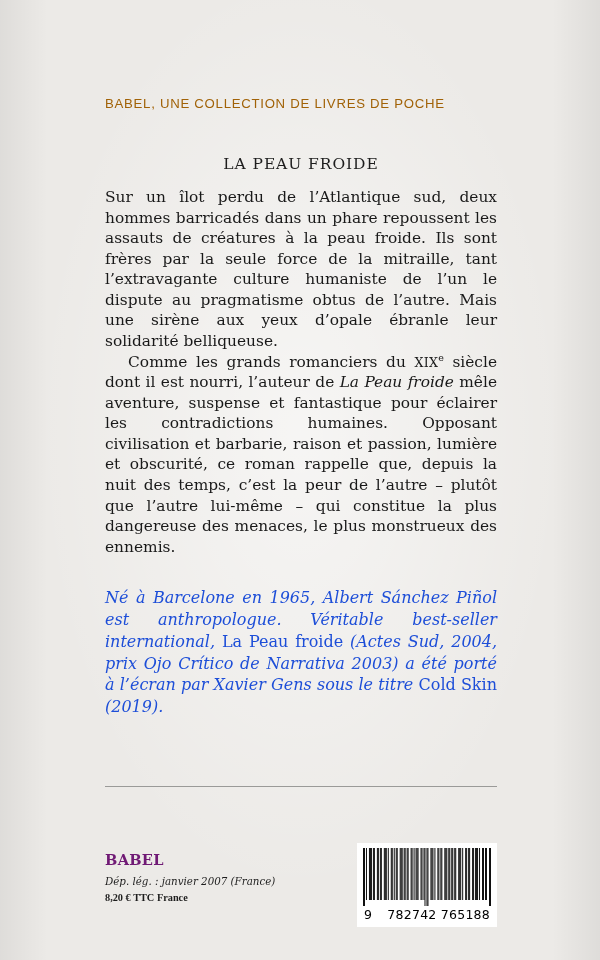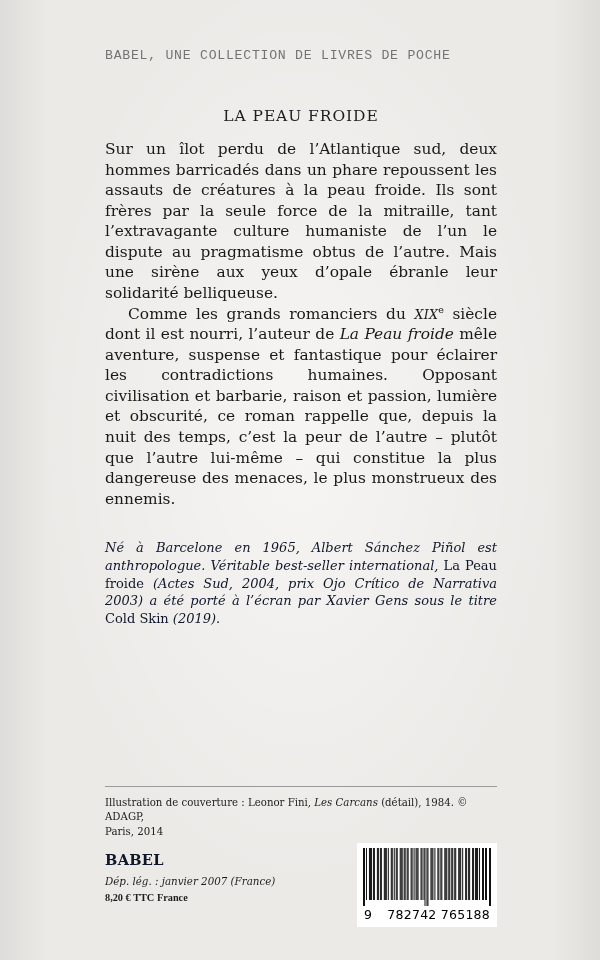--- a/index.html
+++ b/index.html
@@ -32,28 +32,28 @@
     pointer-events: none;
   }
   .content {
     position: absolute;
     left: 105px;
     top: 0;
     width: 392px;
     height: 960px;
   }
   .collection-title {
-    margin-top: 48px;
+    margin-top: 96px;
     font-size: 13.2px;
     letter-spacing: 0.055em;
     font-variant: small-caps;
     text-transform: uppercase;
     text-align: left;
-    color: #737373;
-    font-family: Liberation Mono, monospace;
+    color: #a16207;
+    font-family: Liberation Sans, sans-serif;
   }
   .book-title {
     margin-top: 44px;
     text-align: center;
     font-size: 15.5px;
     letter-spacing: 0.06em;
     text-transform: uppercase;
     color: #1d1d1d;
   }
   .blurb {
@@ -67,36 +67,35 @@
   }
   .blurb p {
     margin: 0;
   }
   .blurb p.indent {
     text-indent: 1.5em;
   }
   .smallcaps {
     font-size: 0.82em;
     letter-spacing: 0.02em;
-    font-style: italic;
   }
   .sup {
     font-size: 0.62em;
     vertical-align: super;
   }
   em {
     font-style: italic;
   }
   .bio {
     margin-top: 30px;
-    font-size: 13px;
+    font-size: 16px;
     line-height: 1.36;
     font-style: italic;
     text-align: justify;
-    color: #0f172a;
+    color: #1d4ed8;
   }
   .bio .roman {
     font-style: normal;
   }
   .footer-rule {
     position: absolute;
     left: 0;
     top: 786px;
     width: 392px;
     border-top: 1px solid #9a9a98;
@@ -111,21 +110,21 @@
     color: #202020;
   }
   .credit em { font-style: italic; }
   .imprint {
     position: absolute;
     left: 0;
     top: 851px;
     font-size: 14.6px;
     font-weight: bold;
     letter-spacing: 0.02em;
-    color: #0f172a;
+    color: #701a75;
   }
   .meta {
     position: absolute;
     left: 0;
     top: 874px;
     width: 250px;
     font-size: 10.3px;
     line-height: 1.52;
     color: #1d1d1d;
   }
@@ -169,21 +168,20 @@
 
     <div class="blurb">
       <p>Sur un îlot perdu de l’Atlantique sud, deux hommes barricadés dans un phare repoussent les assauts de créatures à la peau froide. Ils sont frères par la seule force de la mitraille, tant l’extravagante culture humaniste de l’un le dispute au pragmatisme obtus de l’autre. Mais une sirène aux yeux d’opale ébranle leur solidarité belliqueuse.</p>
       <p class="indent"><span>Comme les grands romanciers du </span><span class="smallcaps">XIX</span><span class="sup">e</span><span> siècle dont il est nourri, l’auteur de </span><em>La Peau froide</em><span> mêle aventure, suspense et fantastique pour éclairer les contradictions humaines. Opposant civilisation et barbarie, raison et passion, lumière et obscurité, ce roman rappelle que, depuis la nuit des temps, c’est la peur de l’autre – plutôt que l’autre lui-même – qui constitue la plus dangereuse des menaces, le plus monstrueux des ennemis.</span></p>
     </div>
 
     <div class="bio"><span>Né à Barcelone en 1965, Albert Sánchez Piñol est anthropologue. Véritable best-seller international, </span><span class="roman">La Peau froide</span><span> (Actes Sud, 2004, prix Ojo Crítico de Narrativa 2003) a été porté à l’écran par Xavier Gens sous le titre </span><span class="roman">Cold Skin</span><span> (2019).</span></div>
 
     <div class="footer-rule"></div>
 
-    <div class="credit"><span>Illustration de couverture : Leonor Fini, </span><em>Les Carcans</em><span> (détail), 1984. © ADAGP,</span><br><span>Paris, 2014</span></div>
 
     <div class="imprint">BABEL</div>
 
     <div class="meta">
       <div class="it">Dép. lég. : janvier 2007 (France)</div>
       <div class="bold">8,20 € TTC France</div>
     </div>
 
     <div class="barcode-box">
       <svg class="bars" id="barcode-svg" viewBox="0 0 128 58" preserveAspectRatio="none">

